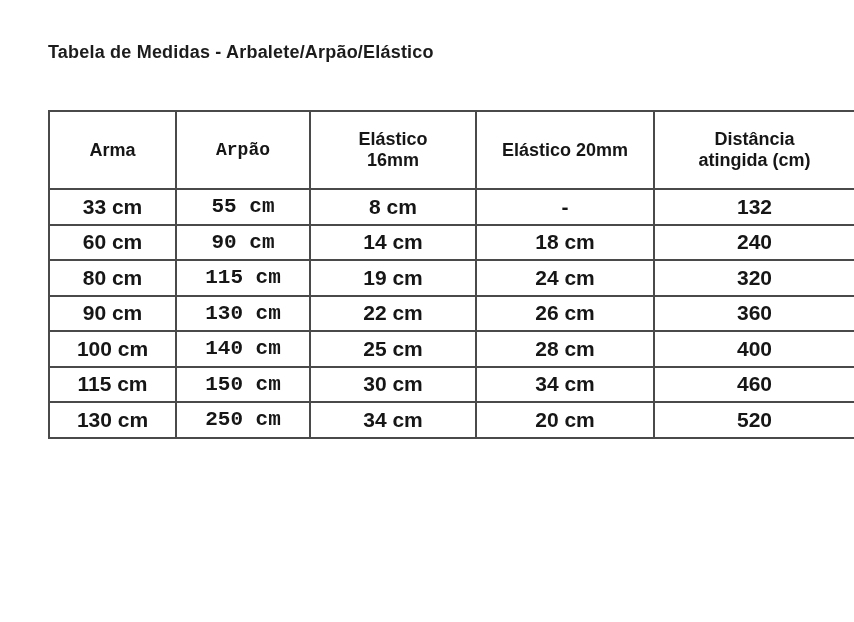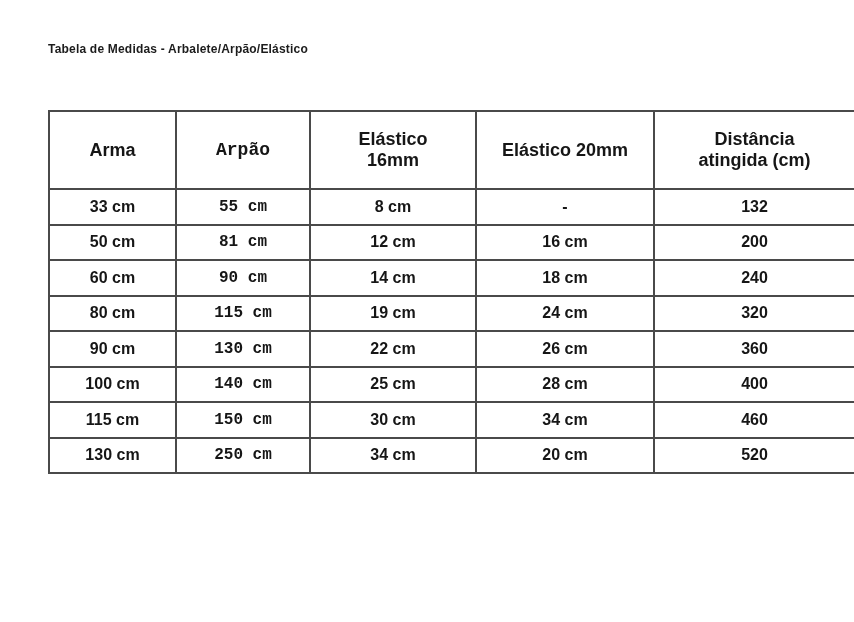--- a/index.html
+++ b/index.html
@@ -17,21 +17,21 @@
   .page {
     position: relative;
     width: 854px;
     height: 622px;
     box-sizing: border-box;
   }
   .doc-title {
     position: absolute;
     left: 48px;
     top: 42px;
-    font-size: 12px;
+    font-size: 18px;
     font-weight: bold;
     letter-spacing: 0.2px;
     color: #1c1c1c;
     white-space: nowrap;
   }
   .table-wrap {
     position: absolute;
     left: 48px;
     top: 90px;
     width: 756px;
@@ -55,21 +55,21 @@
   table.measures thead th {
     height: 72px;
     font-weight: bold;
     font-size: 18px;
     line-height: 1.15;
     padding: 2px 4px;
   }
   table.measures tbody td {
     height: 33.5px;
     font-weight: bold;
-    font-size: 16px;
+    font-size: 21px;
     padding: 0 3px;
   }
   .col-0 { width: 117px; }
   .col-1 { width: 124px; font-family: Liberation Mono, monospace; }
   .col-2 { width: 156px; }
   .col-3 { width: 168px; }
   .col-4 { width: 191px; border-radius: 13px; }
   .hdr-two-line span { display: block; }
   .hdr-one-line { white-space: nowrap; }
 </style>
@@ -103,27 +103,20 @@
           </th>
         </tr>
       </thead>
       <tbody>
         <tr>
           <td class="col-0">33 cm</td>
           <td class="col-1">55 cm</td>
           <td class="col-2">8 cm</td>
           <td class="col-3">-</td>
           <td class="col-4">132</td>
-        </tr>
-        <tr>
-          <td class="col-0">50 cm</td>
-          <td class="col-1">81 cm</td>
-          <td class="col-2">12 cm</td>
-          <td class="col-3">16 cm</td>
-          <td class="col-4">200</td>
         </tr>
         <tr>
           <td class="col-0">60 cm</td>
           <td class="col-1">90 cm</td>
           <td class="col-2">14 cm</td>
           <td class="col-3">18 cm</td>
           <td class="col-4">240</td>
         </tr>
         <tr>
           <td class="col-0">80 cm</td>

